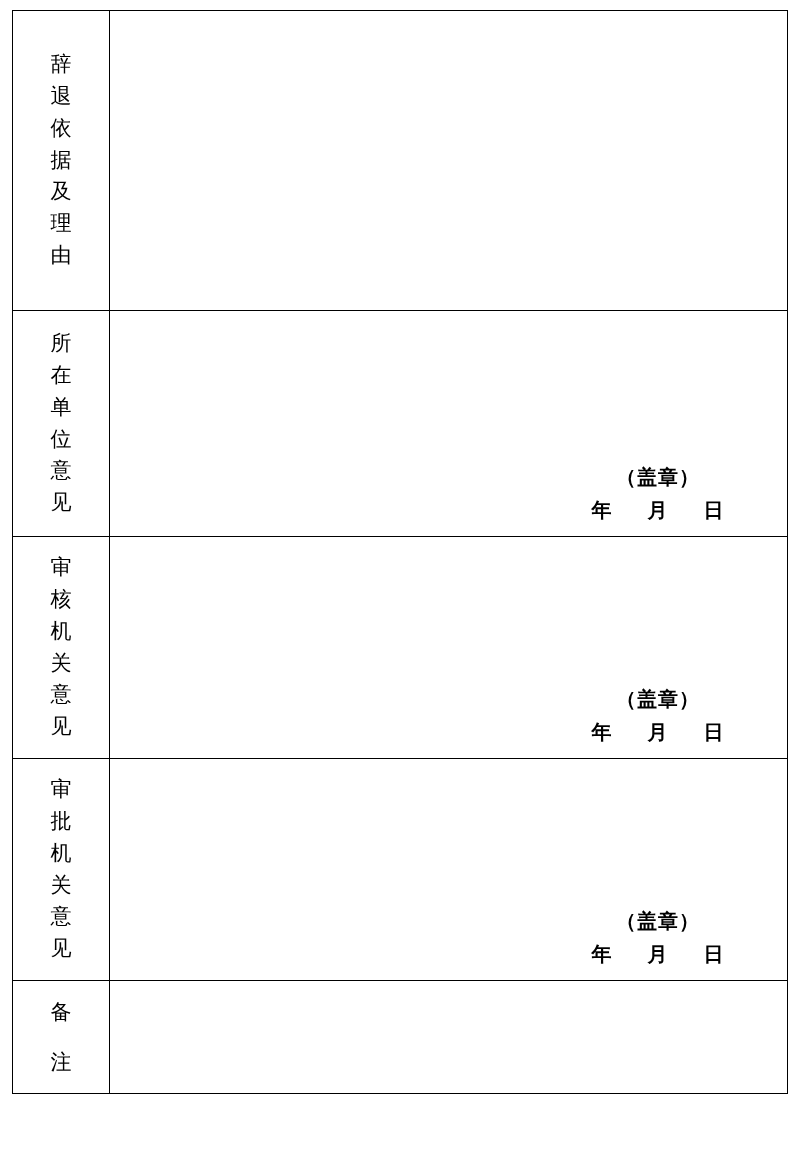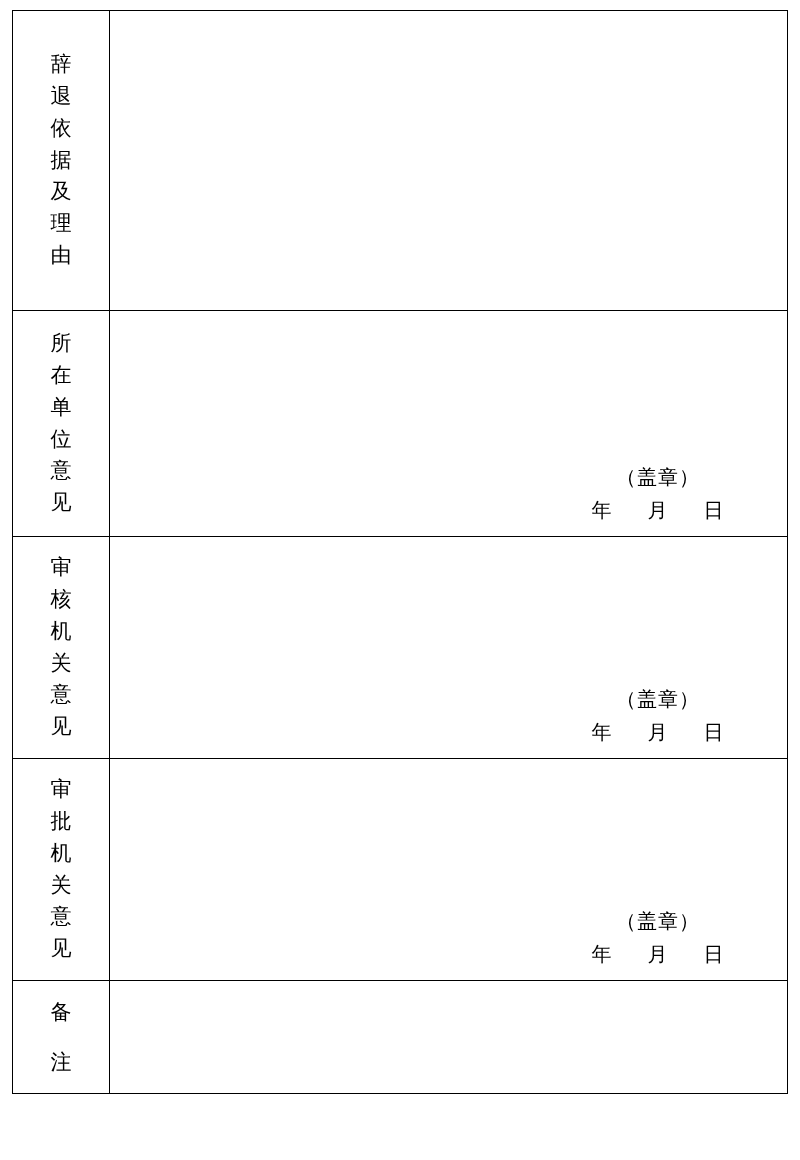--- a/index.html
+++ b/index.html
@@ -49,20 +49,21 @@
     width: 26px;
     margin: 0 auto;
     text-align: center;
   }
   .label-vert span {
     display: block;
   }
   .content-cell {
     position: relative;
     padding: 0;
+    font-weight: bold;
   }
   .sign-block {
     position: absolute;
     right: 60px;
     bottom: 10px;
     text-align: center;
     font-size: 20px;
     line-height: 1.55;
   }
   .seal-line {

